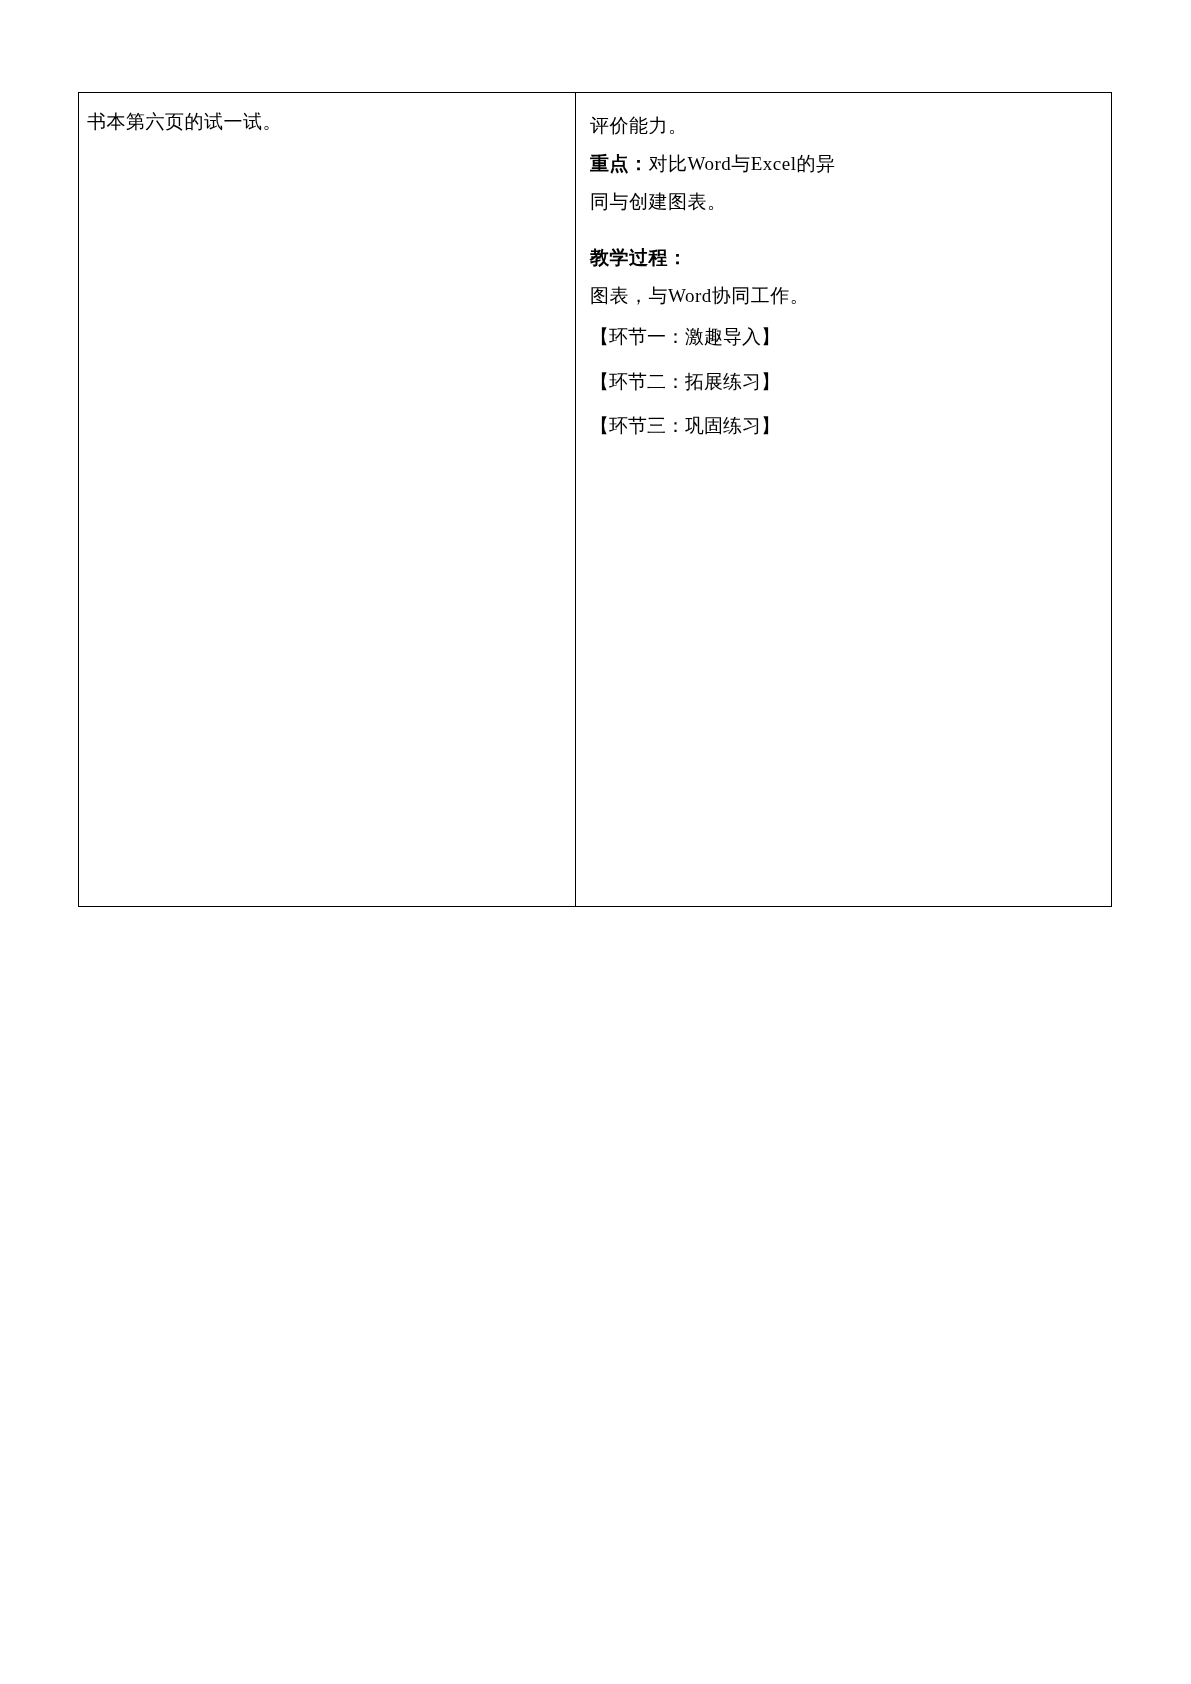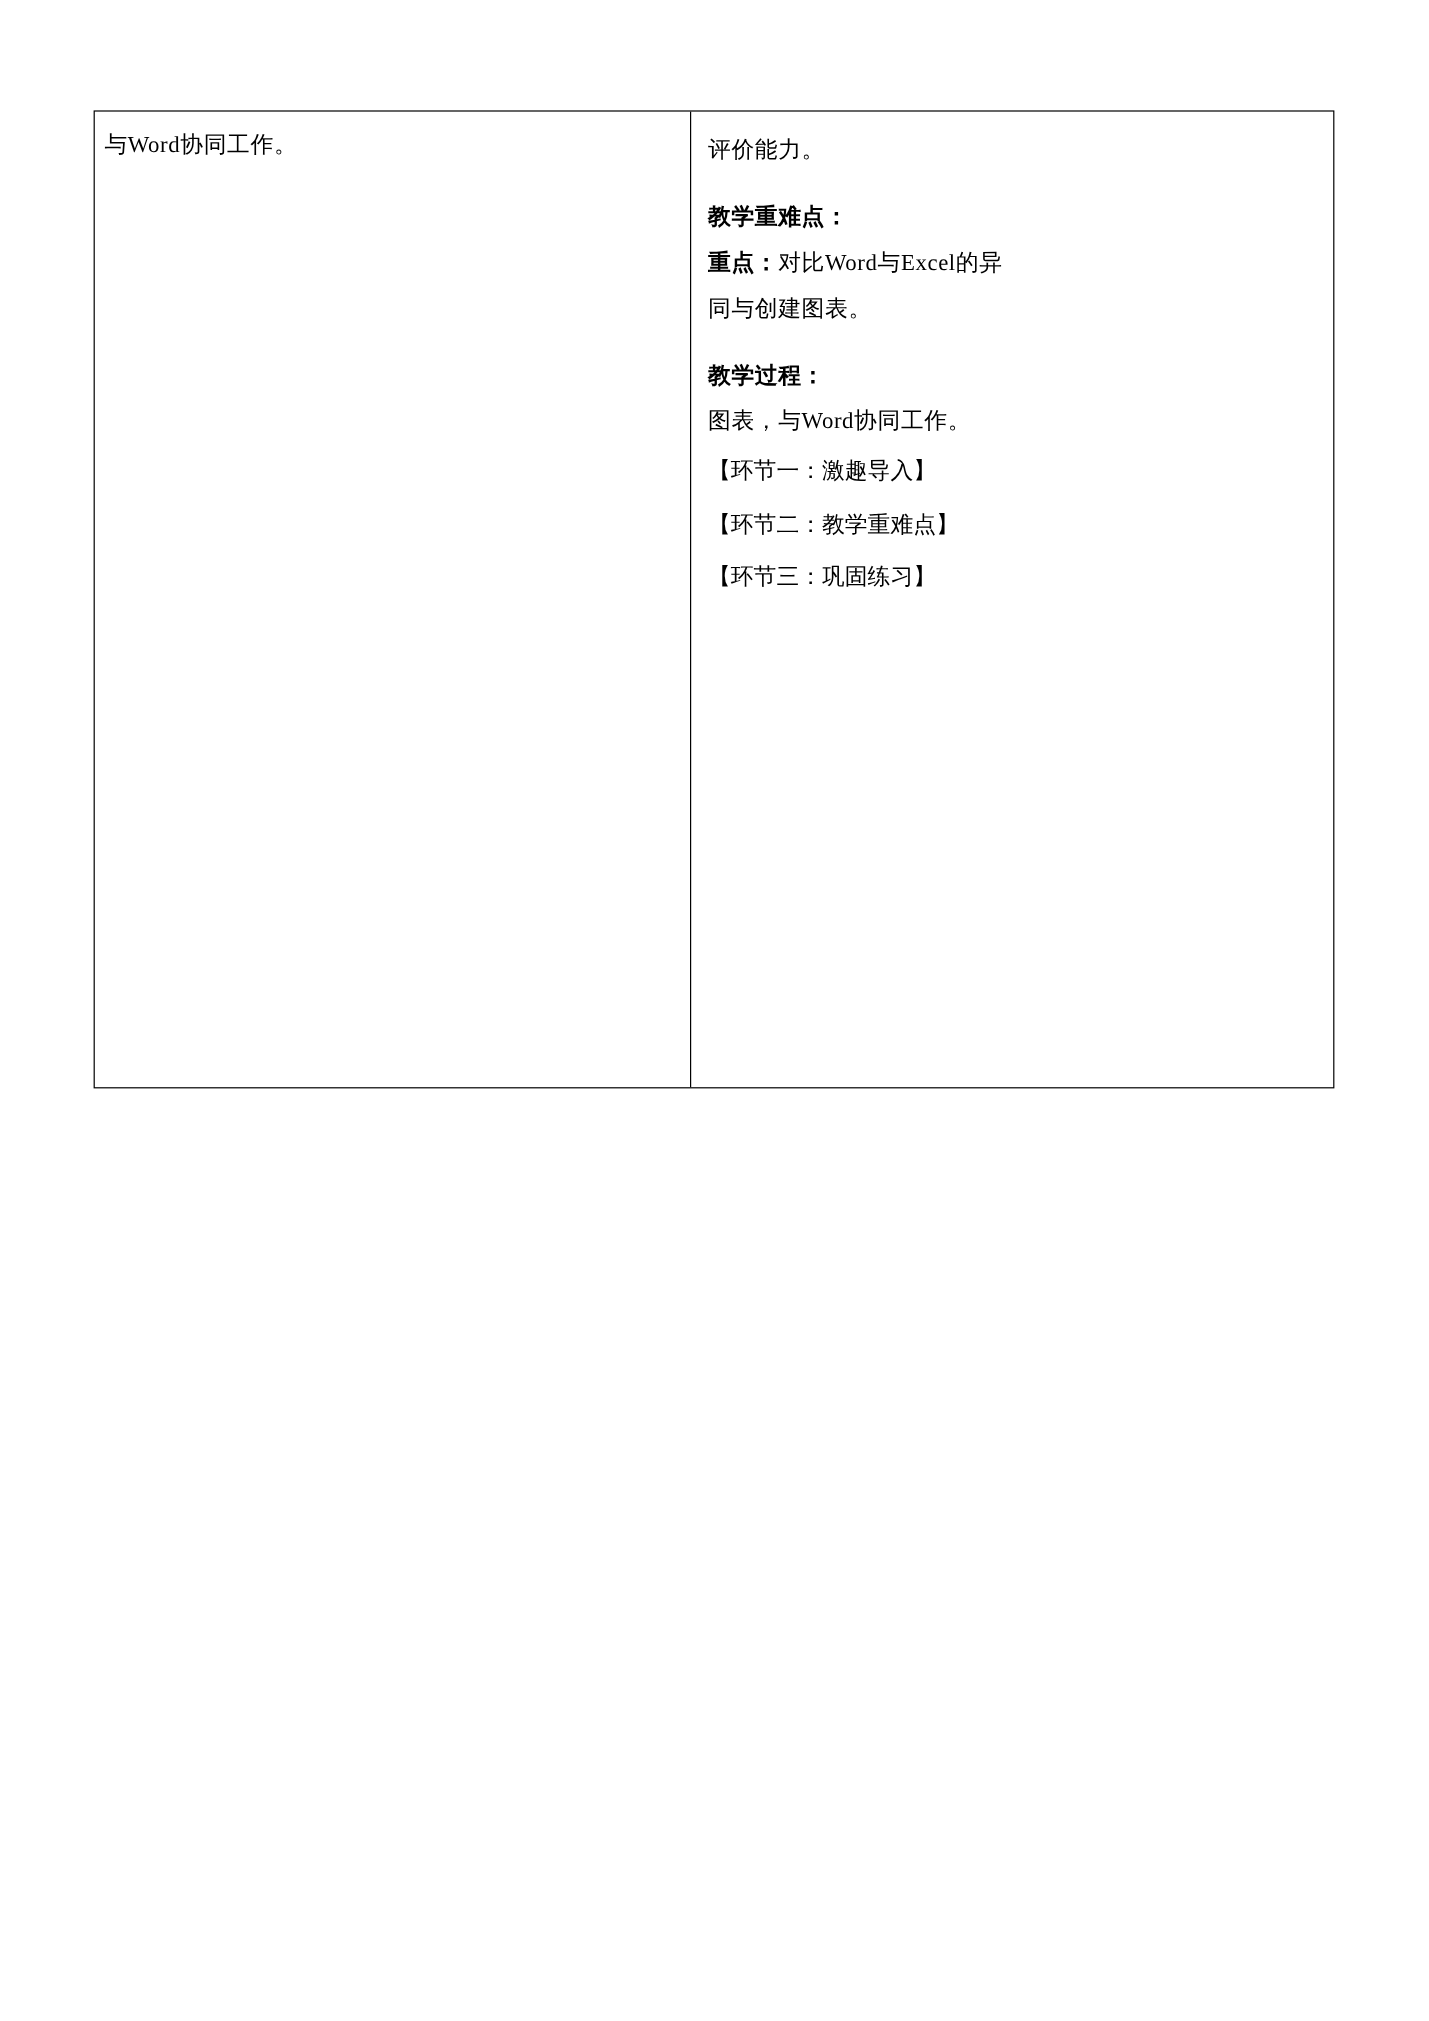--- a/index.html
+++ b/index.html
@@ -46,34 +46,31 @@
     }
     .process-item {
       line-height: 2.35;
     }
   </style>
 </head>
 <body>
 
 <div class="page-container">
   <div class="left-column">
-    <div class="text-line">与Word协同工作。</div>
+    <div class="text-line">书本第六页的试一试。</div>
   </div>
   <div class="right-column">
     <div class="text-line">评价能力。</div>
 
-    <div class="text-line section-gap">
-      <span class="bold">教学重难点：</span>
-    </div>
     <div class="text-line">
       <span class="bold">重点：</span><span>对比Word与Excel的异</span>
     </div>
     <div class="text-line">同与创建图表。</div>
     <div class="text-line section-gap">
       <span class="bold">教学过程：</span>
     </div>
 
     <div class="text-line">图表，与Word协同工作。</div>
     <div class="process-item">【环节一：激趣导入】</div>
-    <div class="process-item">【环节二：教学重难点】</div>
+    <div class="process-item">【环节二：拓展练习】</div>
     <div class="process-item">【环节三：巩固练习】</div>
   </div>
 </div>
 
 </body></html>

